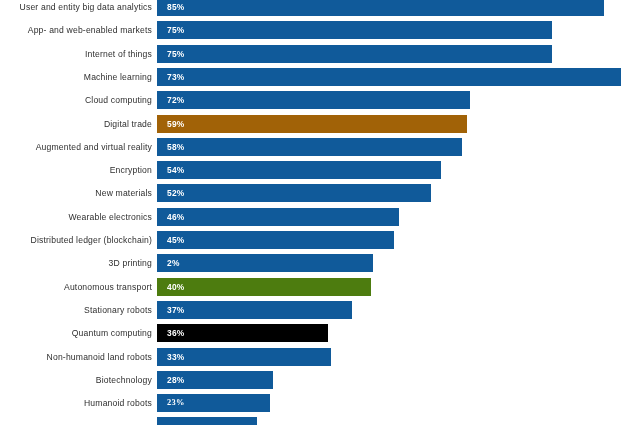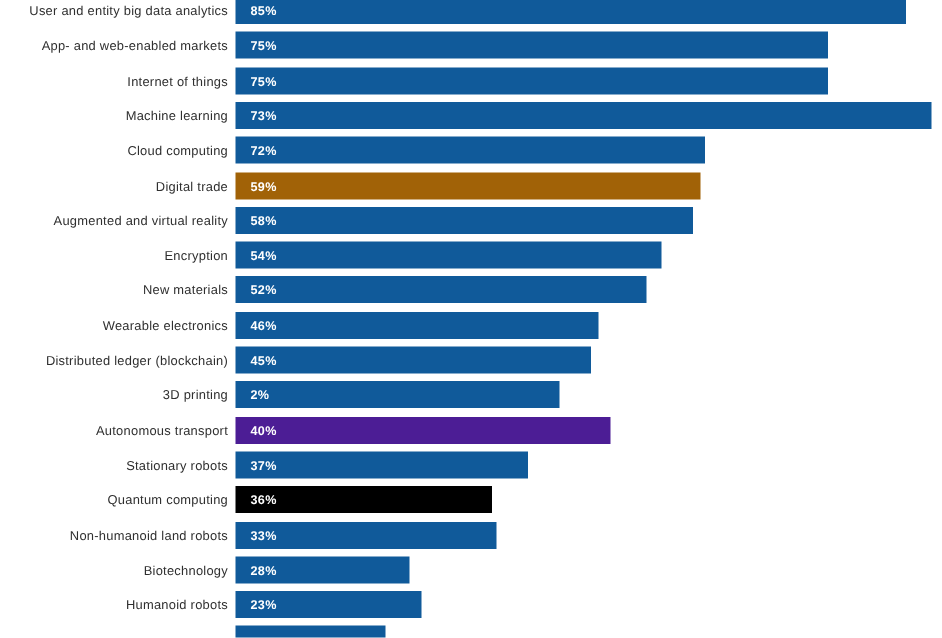--- a/index.html
+++ b/index.html
@@ -131,21 +131,21 @@
       </div>
     </div>
     <div class="row" style="top: 254.3px;">
       <div class="row-label">3D printing</div>
       <div class="bar" style="width: 215.66px; background: rgb(16, 90, 154);">
         <span class="bar-value">2%</span>
       </div>
     </div>
     <div class="row" style="top: 277.6px;">
       <div class="row-label">Autonomous transport</div>
-      <div class="bar" style="width: 250px; background: #4c1d95;">
+      <div class="bar" style="width: 214px; background: #4d7c0f;">
         <span class="bar-value">40%</span>
       </div>
     </div>
     <div class="row" style="top: 300.9px;">
       <div class="row-label">Stationary robots</div>
       <div class="bar" style="width: 194.62px; background: rgb(16, 90, 154);">
         <span class="bar-value">37%</span>
       </div>
     </div>
     <div class="row" style="top: 324.2px;">
@@ -161,21 +161,21 @@
       </div>
     </div>
     <div class="row" style="top: 370.8px;">
       <div class="row-label">Biotechnology</div>
       <div class="bar" style="width: 116px; background: rgb(16, 90, 154);">
         <span class="bar-value">28%</span>
       </div>
     </div>
     <div class="row" style="top: 394.1px;">
       <div class="row-label">Humanoid robots</div>
-      <div class="bar" style="width: 124px; background: rgb(16, 90, 154);">
+      <div class="bar" style="width: 113px; background: rgb(16, 90, 154); font-family: Liberation Serif, serif;">
         <span class="bar-value">23%</span>
       </div>
     </div>
     <div class="row" style="top: 417.4px;">
       <div class="row-label"></div>
       <div class="bar" style="width: 99.94px; background: rgb(16, 90, 154);">
         <span class="bar-value"></span>
       </div>
     </div>
   </div>

